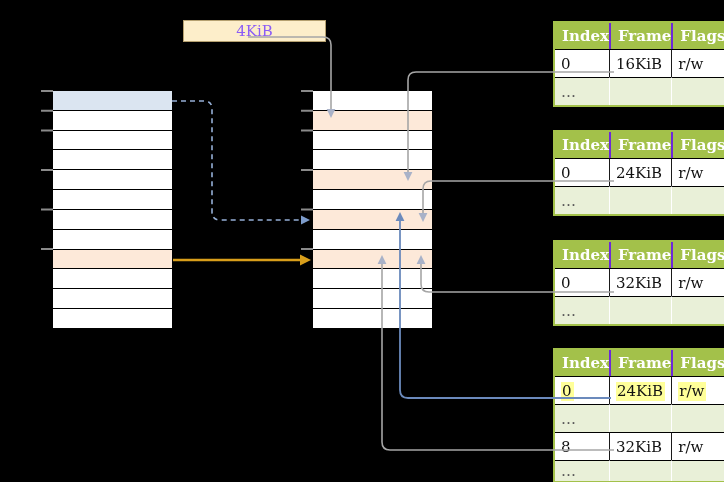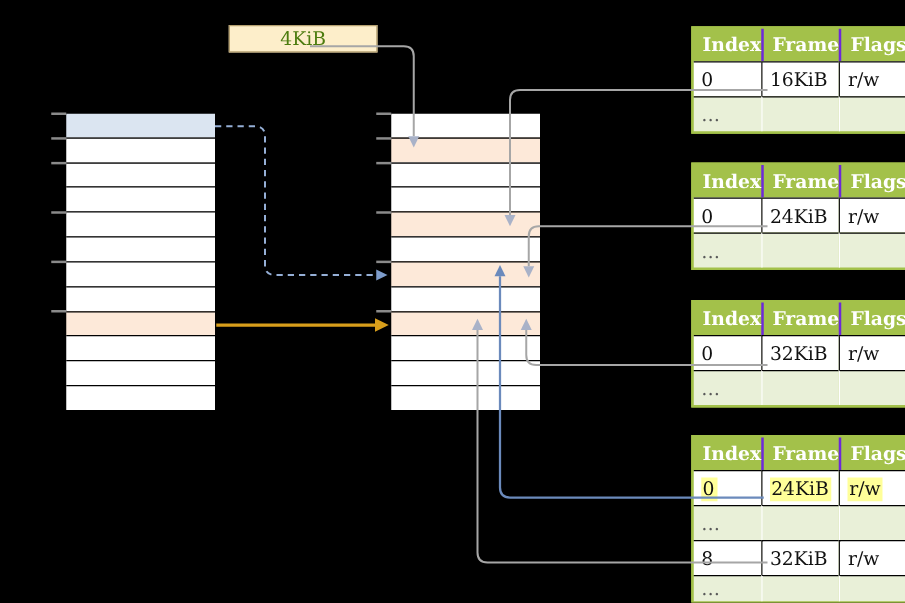--- a/index.html
+++ b/index.html
@@ -9,23 +9,23 @@
   .memcol{position:absolute;top:91px;width:119px;height:237px;display:flex;flex-direction:column;}
   #col-left{left:53px;}
   #col-middle{left:313px;}
   .memrow{flex:1 1 0;}
   .memrow + .memrow{border-top:1px solid #000;}
   .f-white{background:#ffffff;}
   .f-blue{background:#dbe5f1;}
   .f-orange{background:#fde9d9;}
 
   
-  #pagesize-label{position:absolute;left:183px;top:20px;width:119px;height:22px;box-sizing:border-box;
+  #pagesize-label{position:absolute;left:183px;top:20px;width:143px;height:22px;box-sizing:border-box;
     background:#fdeeca;border:1px solid #b5a070;text-align:center;line-height:20px;
-    font-size:15px;color:#4d7c0f;}
+    font-size:15px;color:#8b5cf6;}
 
   
   table.pt{position:absolute;left:553px;border-collapse:separate;border-spacing:0;table-layout:fixed;
     border:2px solid #a3c14a;background:#a3c14a;}
   .pt th{background:#a3c14a;color:#ffffff;font-weight:bold;font-size:15px;text-align:right;
     height:26px;padding:0 0 0 7px;font-family:"DejaVu Serif", serif;}
   .pt th + th{border-left:2px solid #6d28d9;}
   .pt td{font-size:15px;height:27px;padding:0 0 0 6px;color:#111;font-family:"DejaVu Serif", serif;}
   .pt tbody td{border-top:1px solid #000;}
   tr.v-white td{background:#ffffff;}

